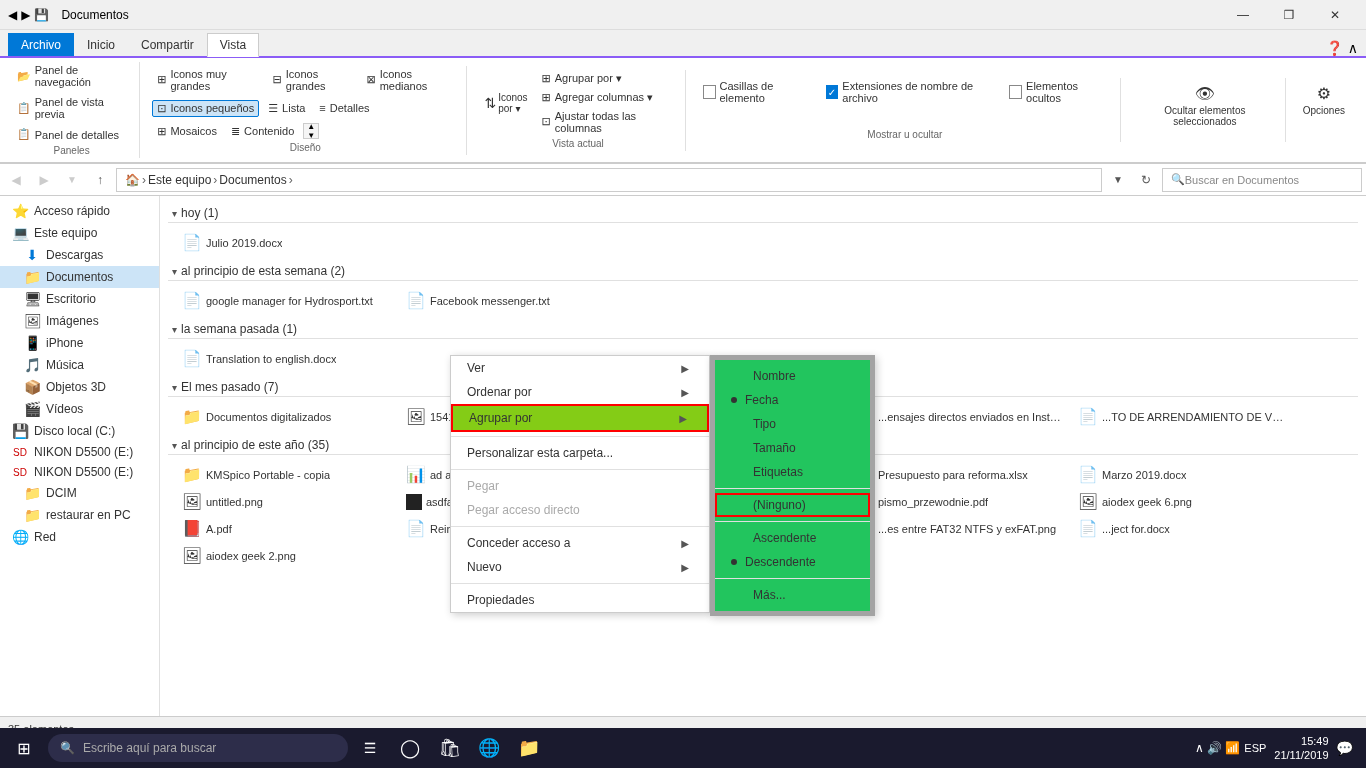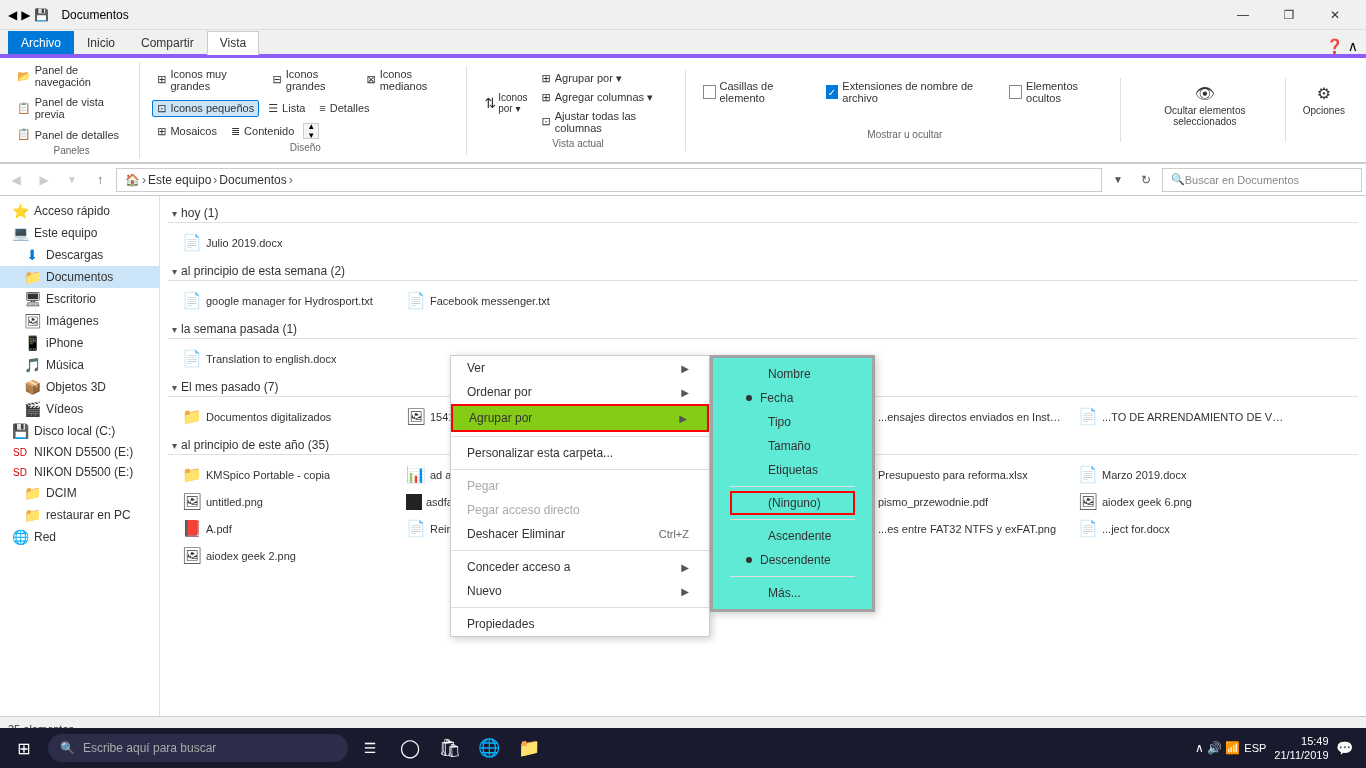--- a/index.html
+++ b/index.html
@@ -26,21 +26,21 @@
     
     #ribbon {
       background: #f0f0f0;
       border-bottom: 1px solid #ccc;
     }
     #ribbon-tabs {
       display: flex;
       height: 28px;
       align-items: flex-end;
       padding: 0 8px;
-      border-bottom: 4px solid #8b5cf6;
+      border-bottom: 2px solid #8b5cf6;
     }
     .ribbon-tab {
       padding: 4px 12px;
       font-size: 12px;
       cursor: pointer;
       border: 1px solid transparent;
       border-bottom: none;
       background: transparent;
       color: #333;
     }
@@ -332,26 +332,26 @@
       height: 1px;
       background: #e0e0e0;
       margin: 4px 0;
     }
     .context-arrow { font-size: 10px; color: #555; }
     .context-shortcut { color: #666; font-size: 11px; margin-left: 20px; }
 
     
     .submenu {
       position: absolute;
-      background: #5eead4;
-      border: 3px solid #a3a3a3;
+      background: #22c55e;
+      border: 5px solid #a3a3a3;
       box-shadow: 2px 2px 8px rgba(0,0,0,0.2);
       min-width: 160px;
       z-index: 1001;
-      padding: 4px 17px;
+      padding: 4px 0;
     }
     .submenu-item {
       padding: 5px 20px 5px 16px;
       cursor: pointer;
       font-size: 12px;
       color: #333;
       display: flex;
       align-items: center;
       gap: 8px;
       white-space: nowrap;
@@ -778,24 +778,20 @@
   <div class="context-item">
     <span>Personalizar esta carpeta...</span>
   </div>
   <div class="context-separator"></div>
   <div class="context-item disabled">
     <span>Pegar</span>
   </div>
   <div class="context-item disabled">
     <span>Pegar acceso directo</span>
   </div>
-  <div class="context-item">
-    <span>Deshacer Eliminar</span>
-    <span class="context-shortcut">Ctrl+Z</span>
-  </div>
   <div class="context-separator"></div>
   <div class="context-item">
     <span>Conceder acceso a</span>
     <span class="context-arrow">▶</span>
   </div>
   <div class="context-item">
     <span>Nuevo</span>
     <span class="context-arrow">▶</span>
   </div>
   <div class="context-separator"></div>

